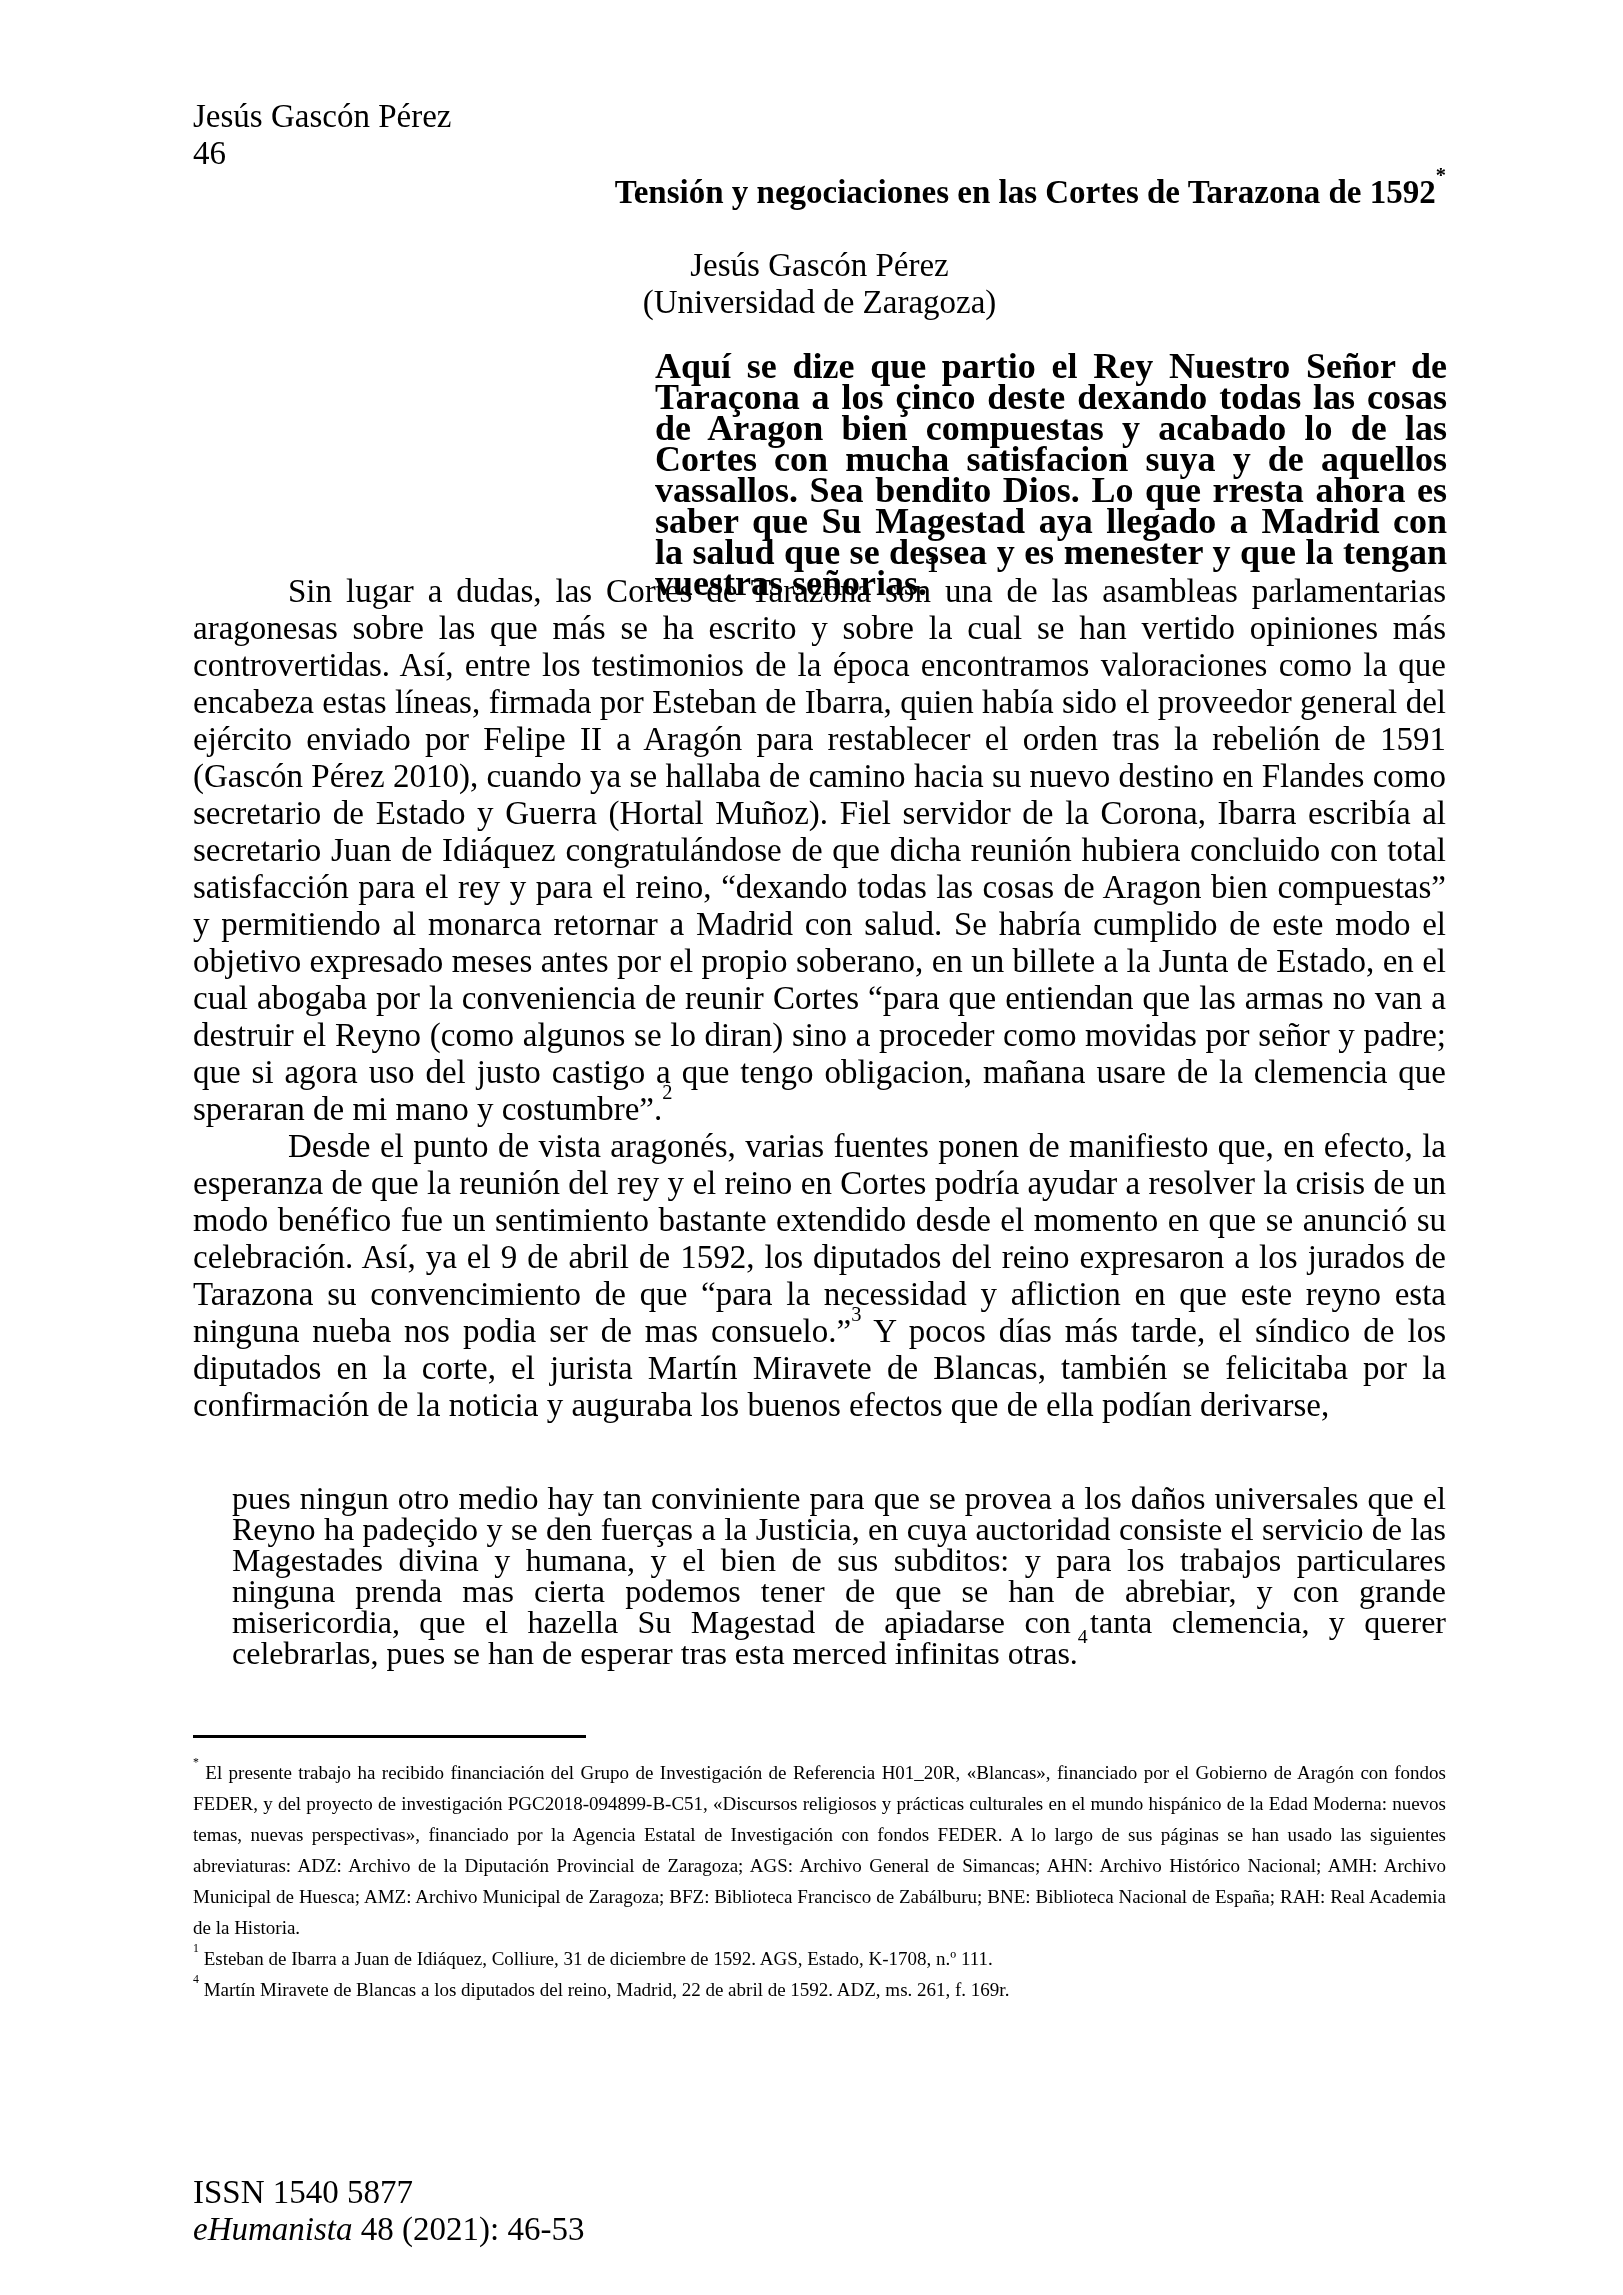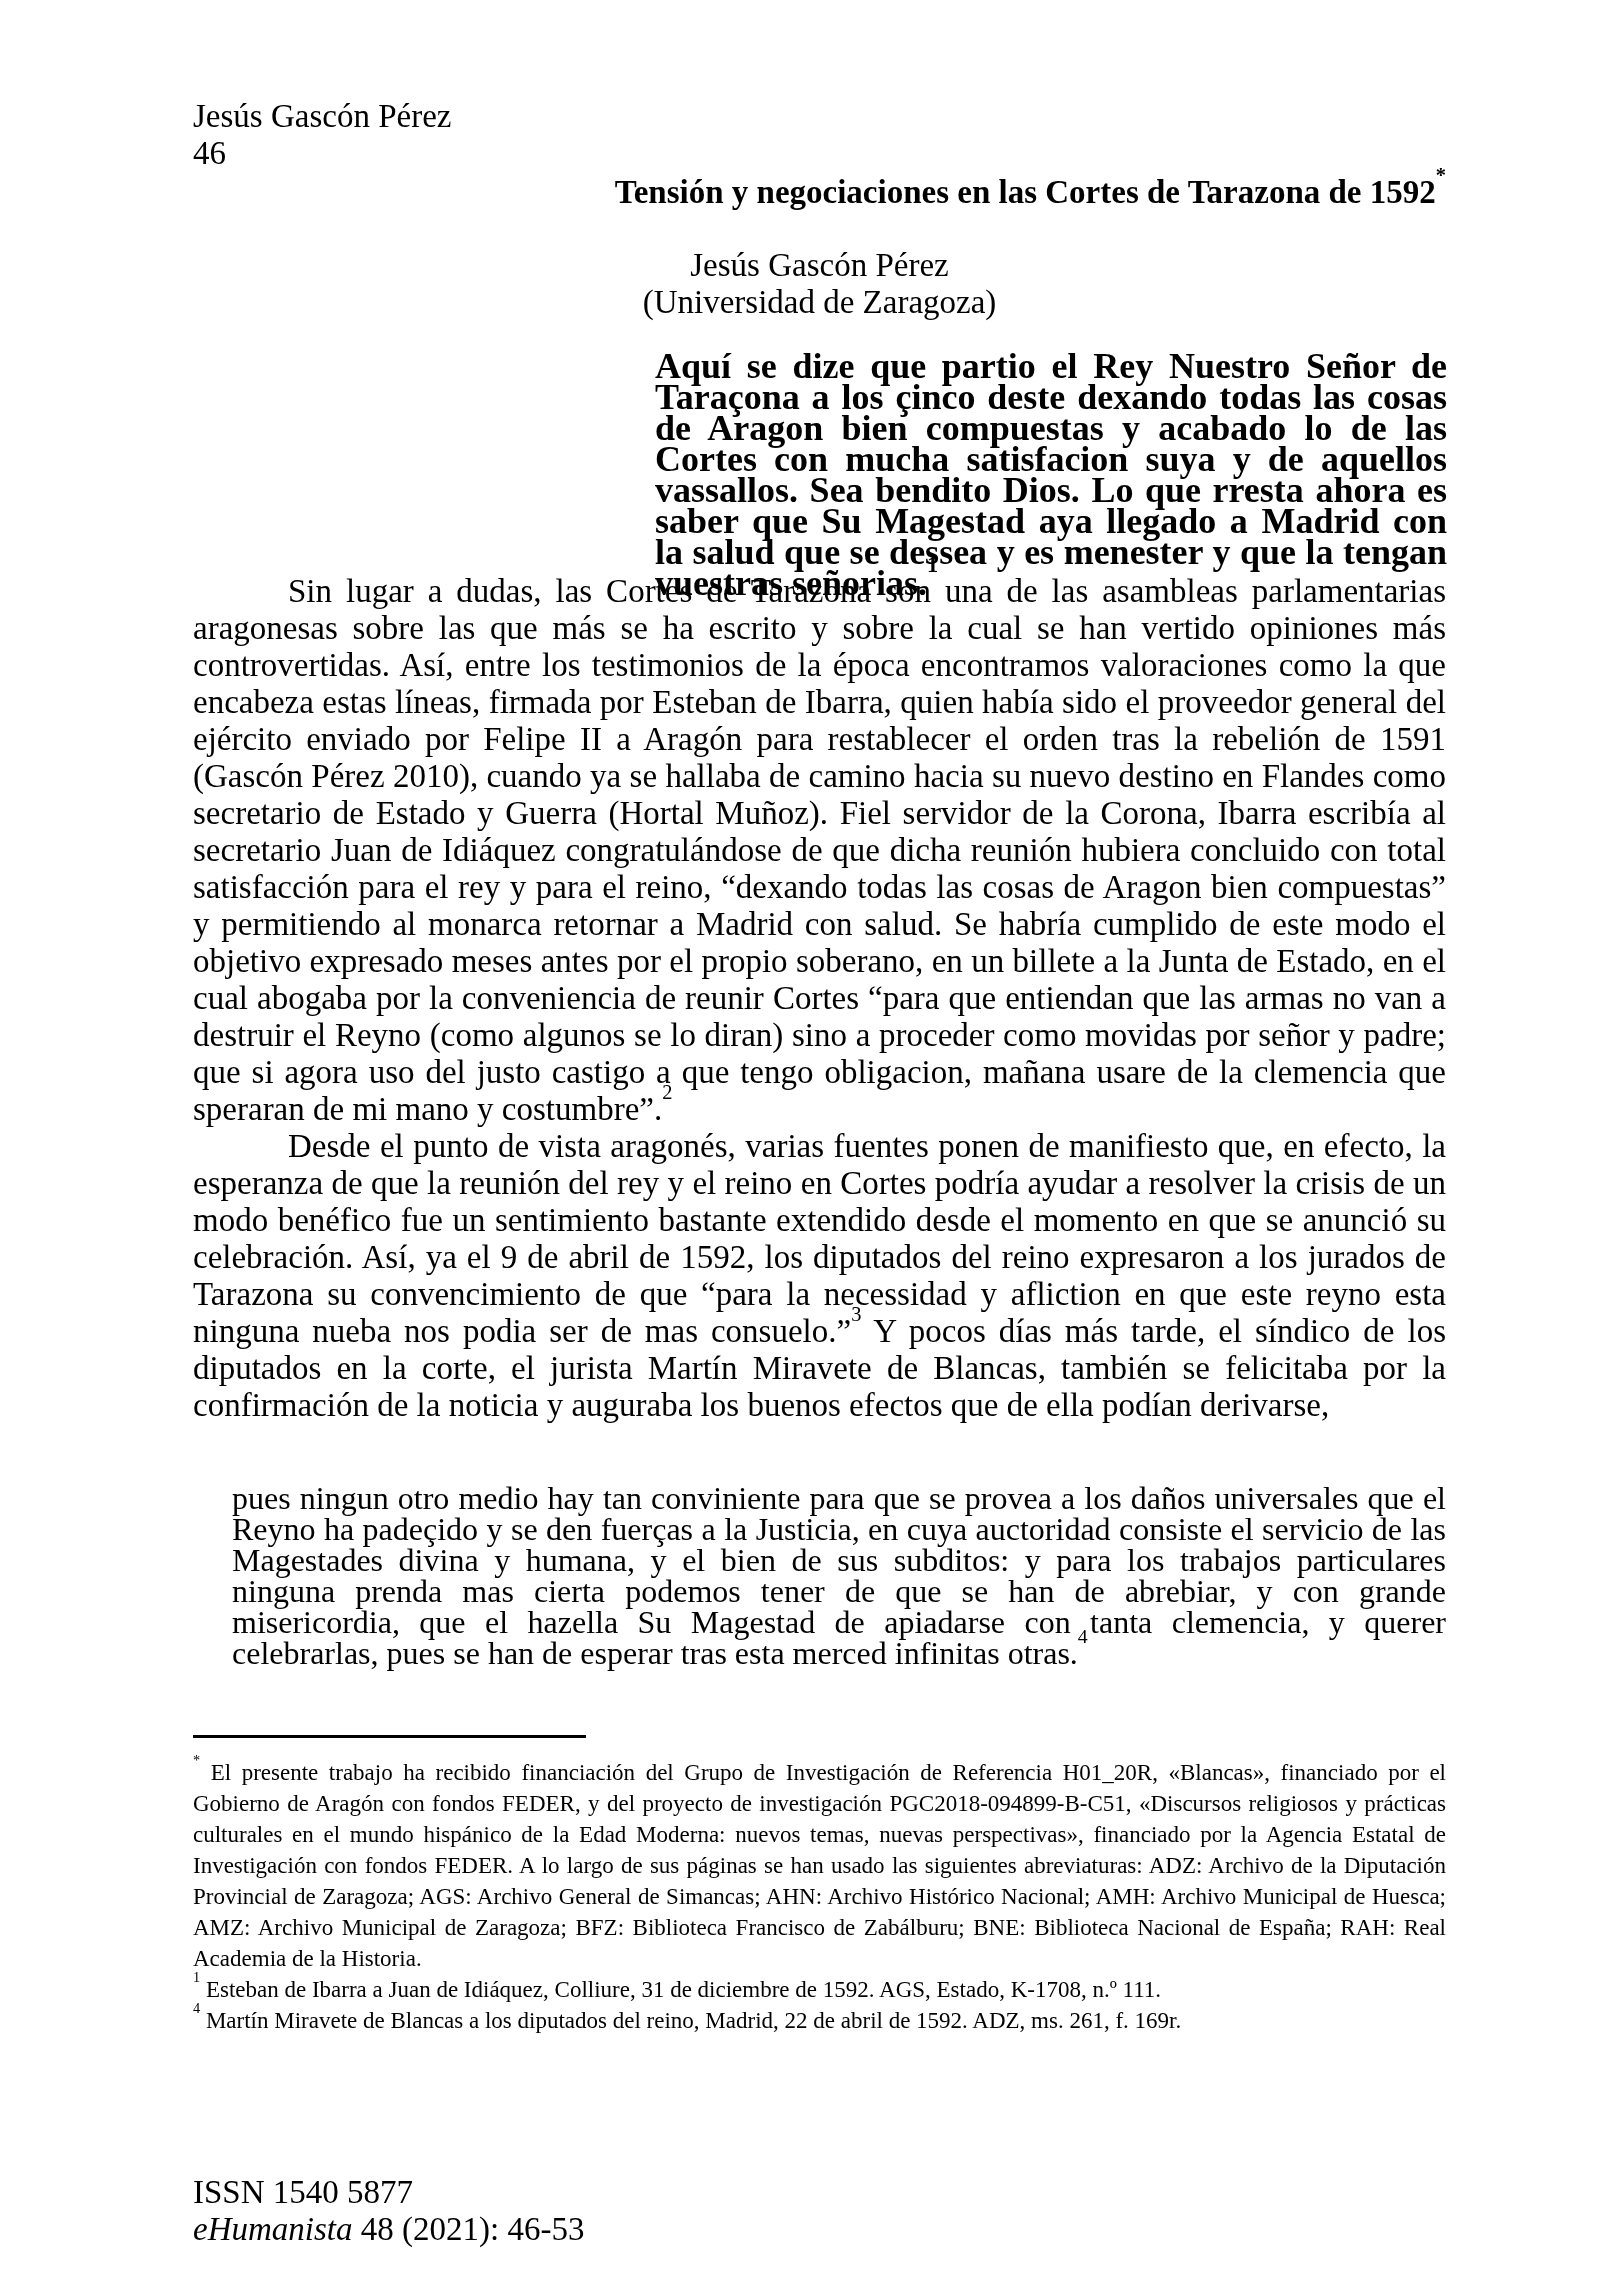--- a/index.html
+++ b/index.html
@@ -12,21 +12,21 @@
   }
   .block{position:absolute;left:193px;width:1253px;flex-direction:column;}
   .running-header{top:98px;display:flex;justify-content:space-between;font-size:33px;line-height:37px;}
   .article-title{top:174px;text-align:right;font-weight:bold;font-size:33px;line-height:37px;}
   .byline{top:247px;text-align:center;font-size:33px;line-height:37px;}
   .epigraph{position:absolute;left:655px;width:792px;top:351px;font-size:36px;line-height:31px;text-align:justify;font-weight:bold;}
   .bodytext{top:573px;font-size:33px;line-height:37px;text-align:justify;}
   .para{text-indent:95px;}
   .quote2{position:absolute;left:232px;width:1214px;top:1483px;font-size:32px;line-height:31px;text-align:justify;}
   .fnsep{position:absolute;left:193px;top:1735px;width:393px;height:3.3px;background:#000;}
-  .footnotes{top:1757px;font-size:23px;line-height:31px;text-align:justify;}
+  .footnotes{top:1757px;font-size:19px;line-height:31px;text-align:justify;}
   .page-footer{top:2174px;display:flex;justify-content:flex-end;font-size:33px;line-height:37px;}
   sup.fnref{font-size:62%;line-height:0;position:relative;top:-0.45em;}
   .it{font-style:italic;}
 </style>
 </head>
 <body>
 
 <div class="page">
 
   <div class="block running-header">

